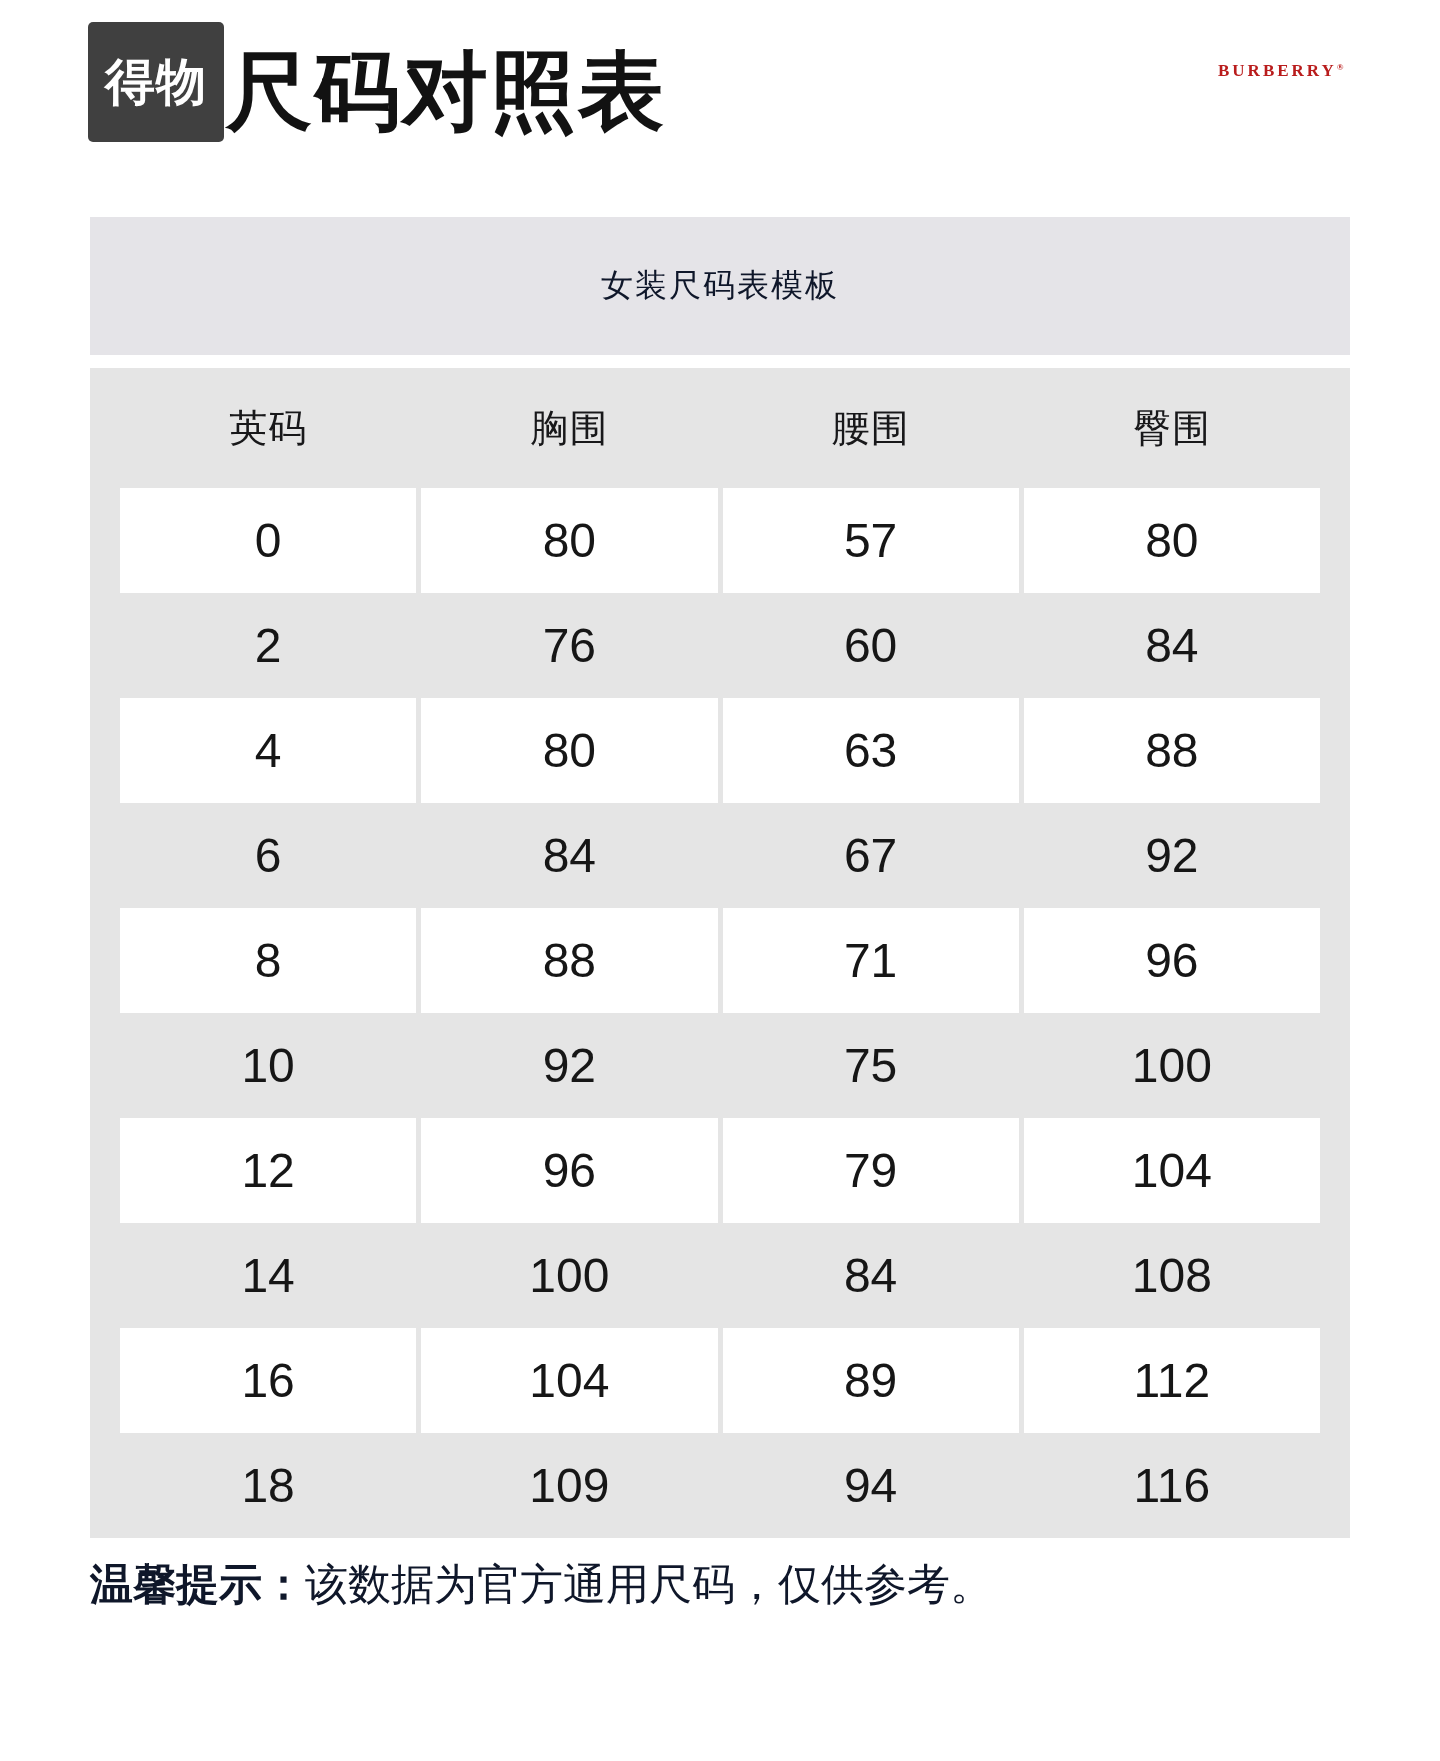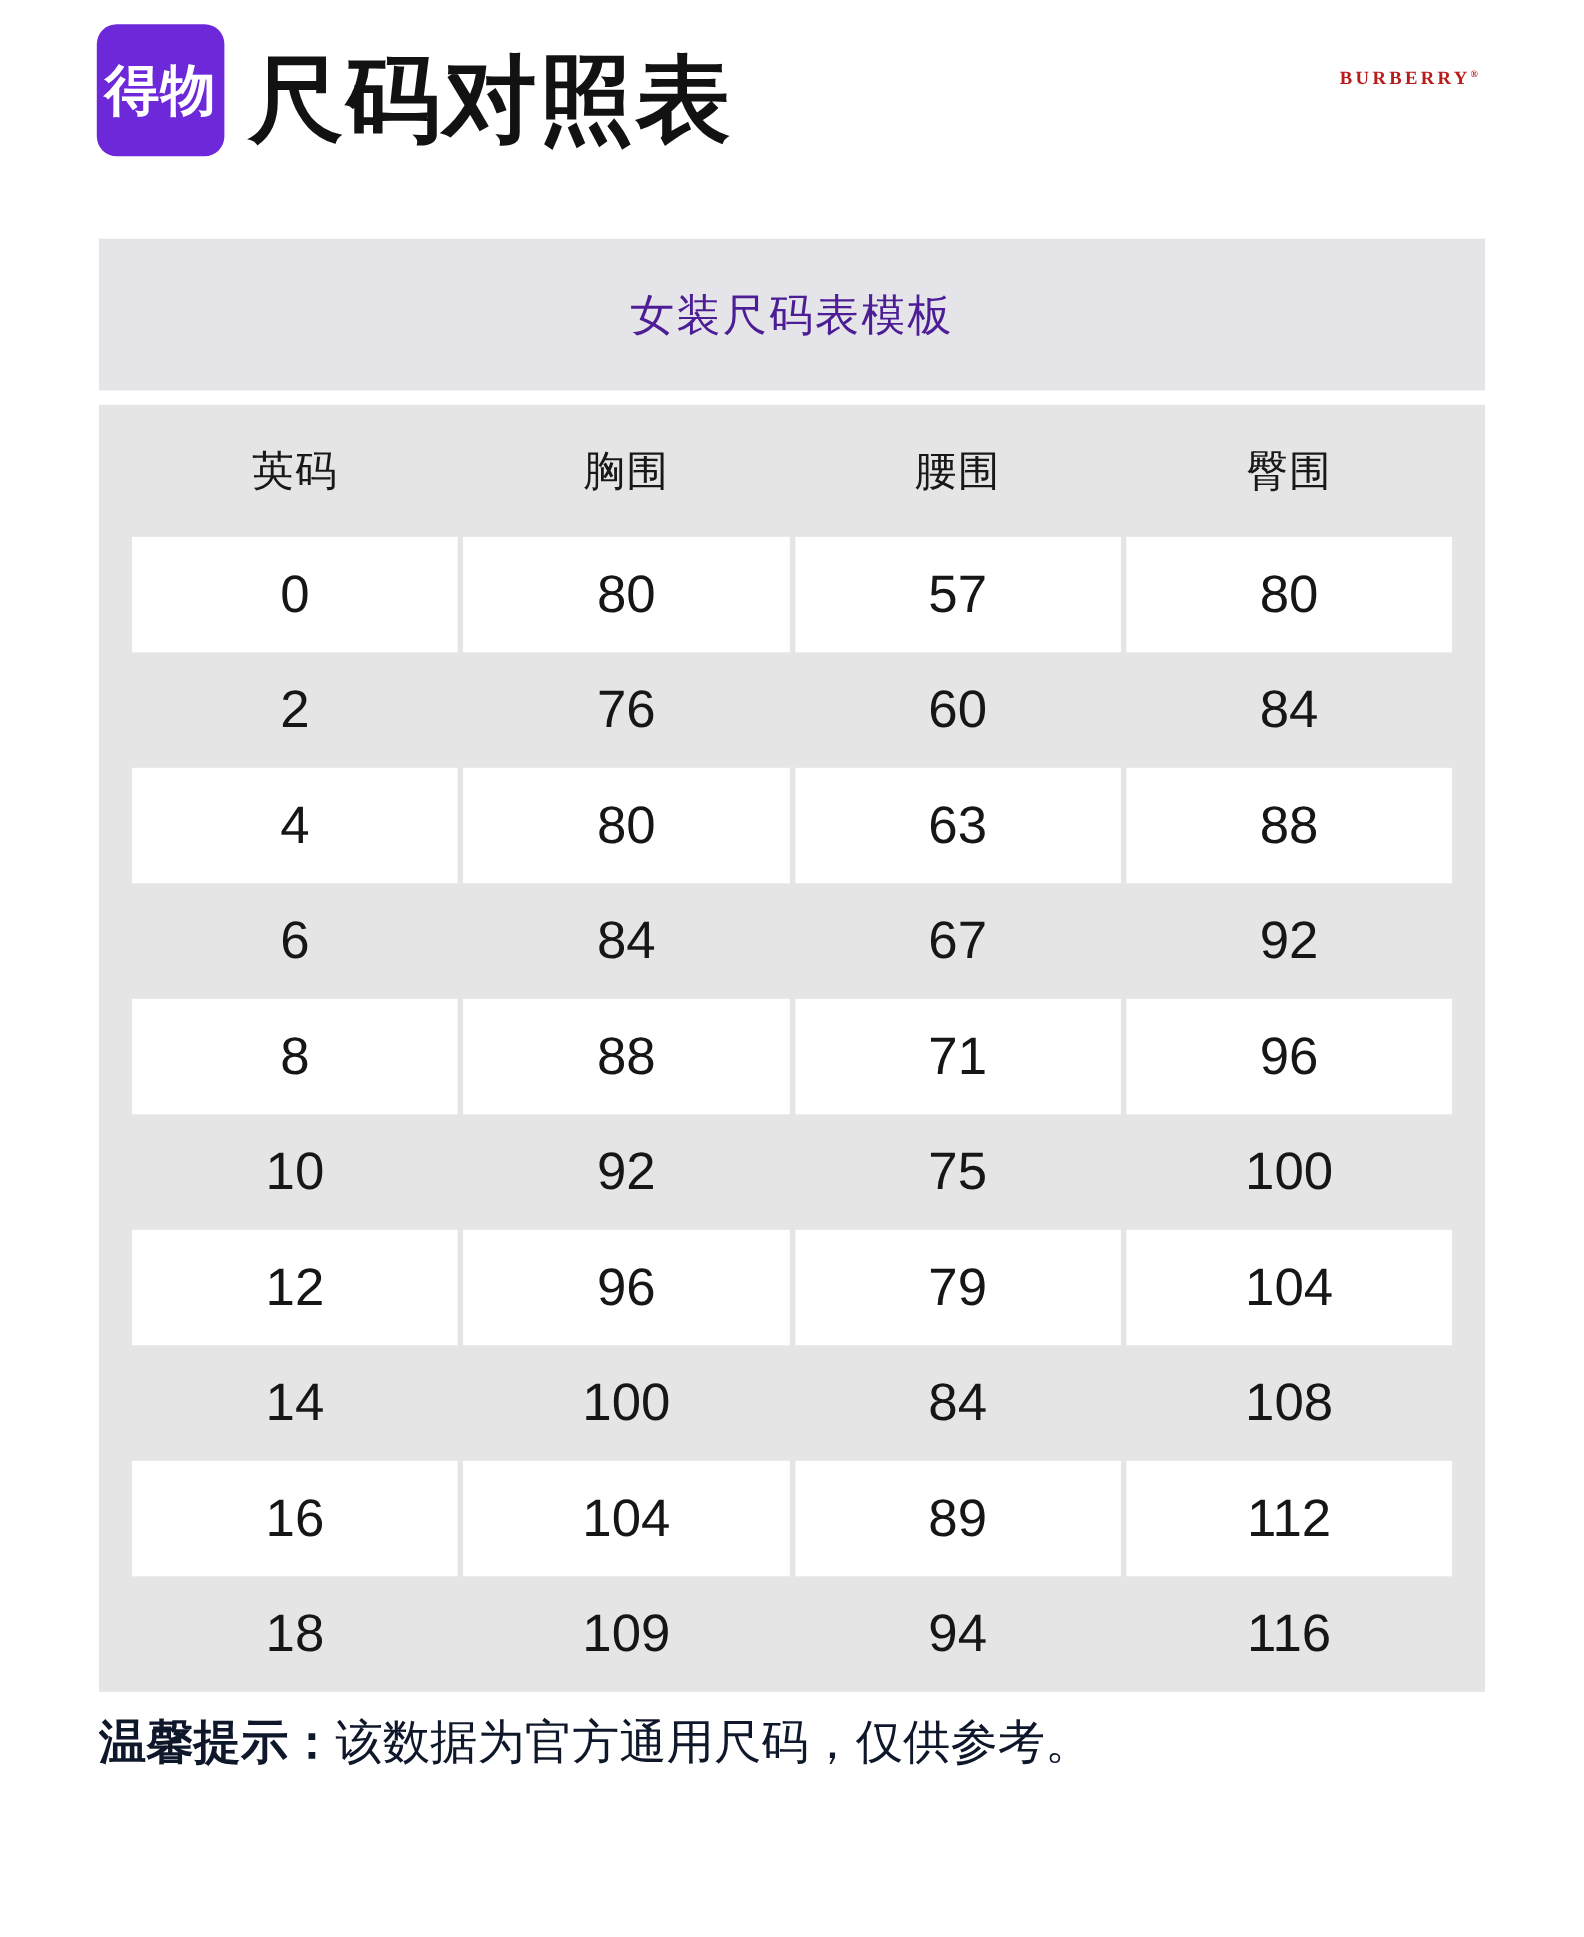--- a/index.html
+++ b/index.html
@@ -5,22 +5,22 @@
   * { margin:0; padding:0; box-sizing:border-box; }
   html, body { background:#ffffff; }
   body {
     width:1440px; height:1761px; position:relative;
     font-family:"Liberation Sans", sans-serif;
     color:#121212; overflow:hidden;
   }
 
   
   .logo-badge {
-    position:absolute; left:88px; top:22px; width:116px; height:120px;
-    background:#6d28d9; border-radius:18px;
+    position:absolute; left:88px; top:22px; width:136px; height:120px;
+    background:#404040; border-radius:5px;
     display:flex; align-items:center; justify-content:center;
   }
   .logo-badge .logo-text {
     color:#ffffff; font-size:50px; font-weight:700; letter-spacing:1px;
   }
   .page-title {
     position:absolute; left:226px; top:48px;
     font-size:86px; line-height:86px; font-weight:600; letter-spacing:2px;
     color:#121212; white-space:nowrap;
   }
@@ -36,21 +36,21 @@
     font-family:"Liberation Serif", serif;
     font-size:17px; font-weight:700; letter-spacing:3px; white-space:nowrap;
   }
   .brand .brand-name sup { font-size:9px; letter-spacing:0; vertical-align:6px; }
 
   
   .banner {
     position:absolute; left:90px; top:217px; width:1260px; height:138px;
     background:#e5e4e8;
     display:flex; align-items:center; justify-content:center;
-    font-size:40px; letter-spacing:2px; color:#4c1d95; white-space:nowrap;
+    font-size:32px; letter-spacing:2px; color:#0f172a; white-space:nowrap;
   }
 
   
   .size-table {
     position:absolute; left:90px; top:368px; width:1260px; height:1170px;
     background:#e5e5e5; padding:0 30px;
   }
   .thead {
     height:120px;
     display:grid; grid-template-columns:repeat(4, 1fr); column-gap:5px;

